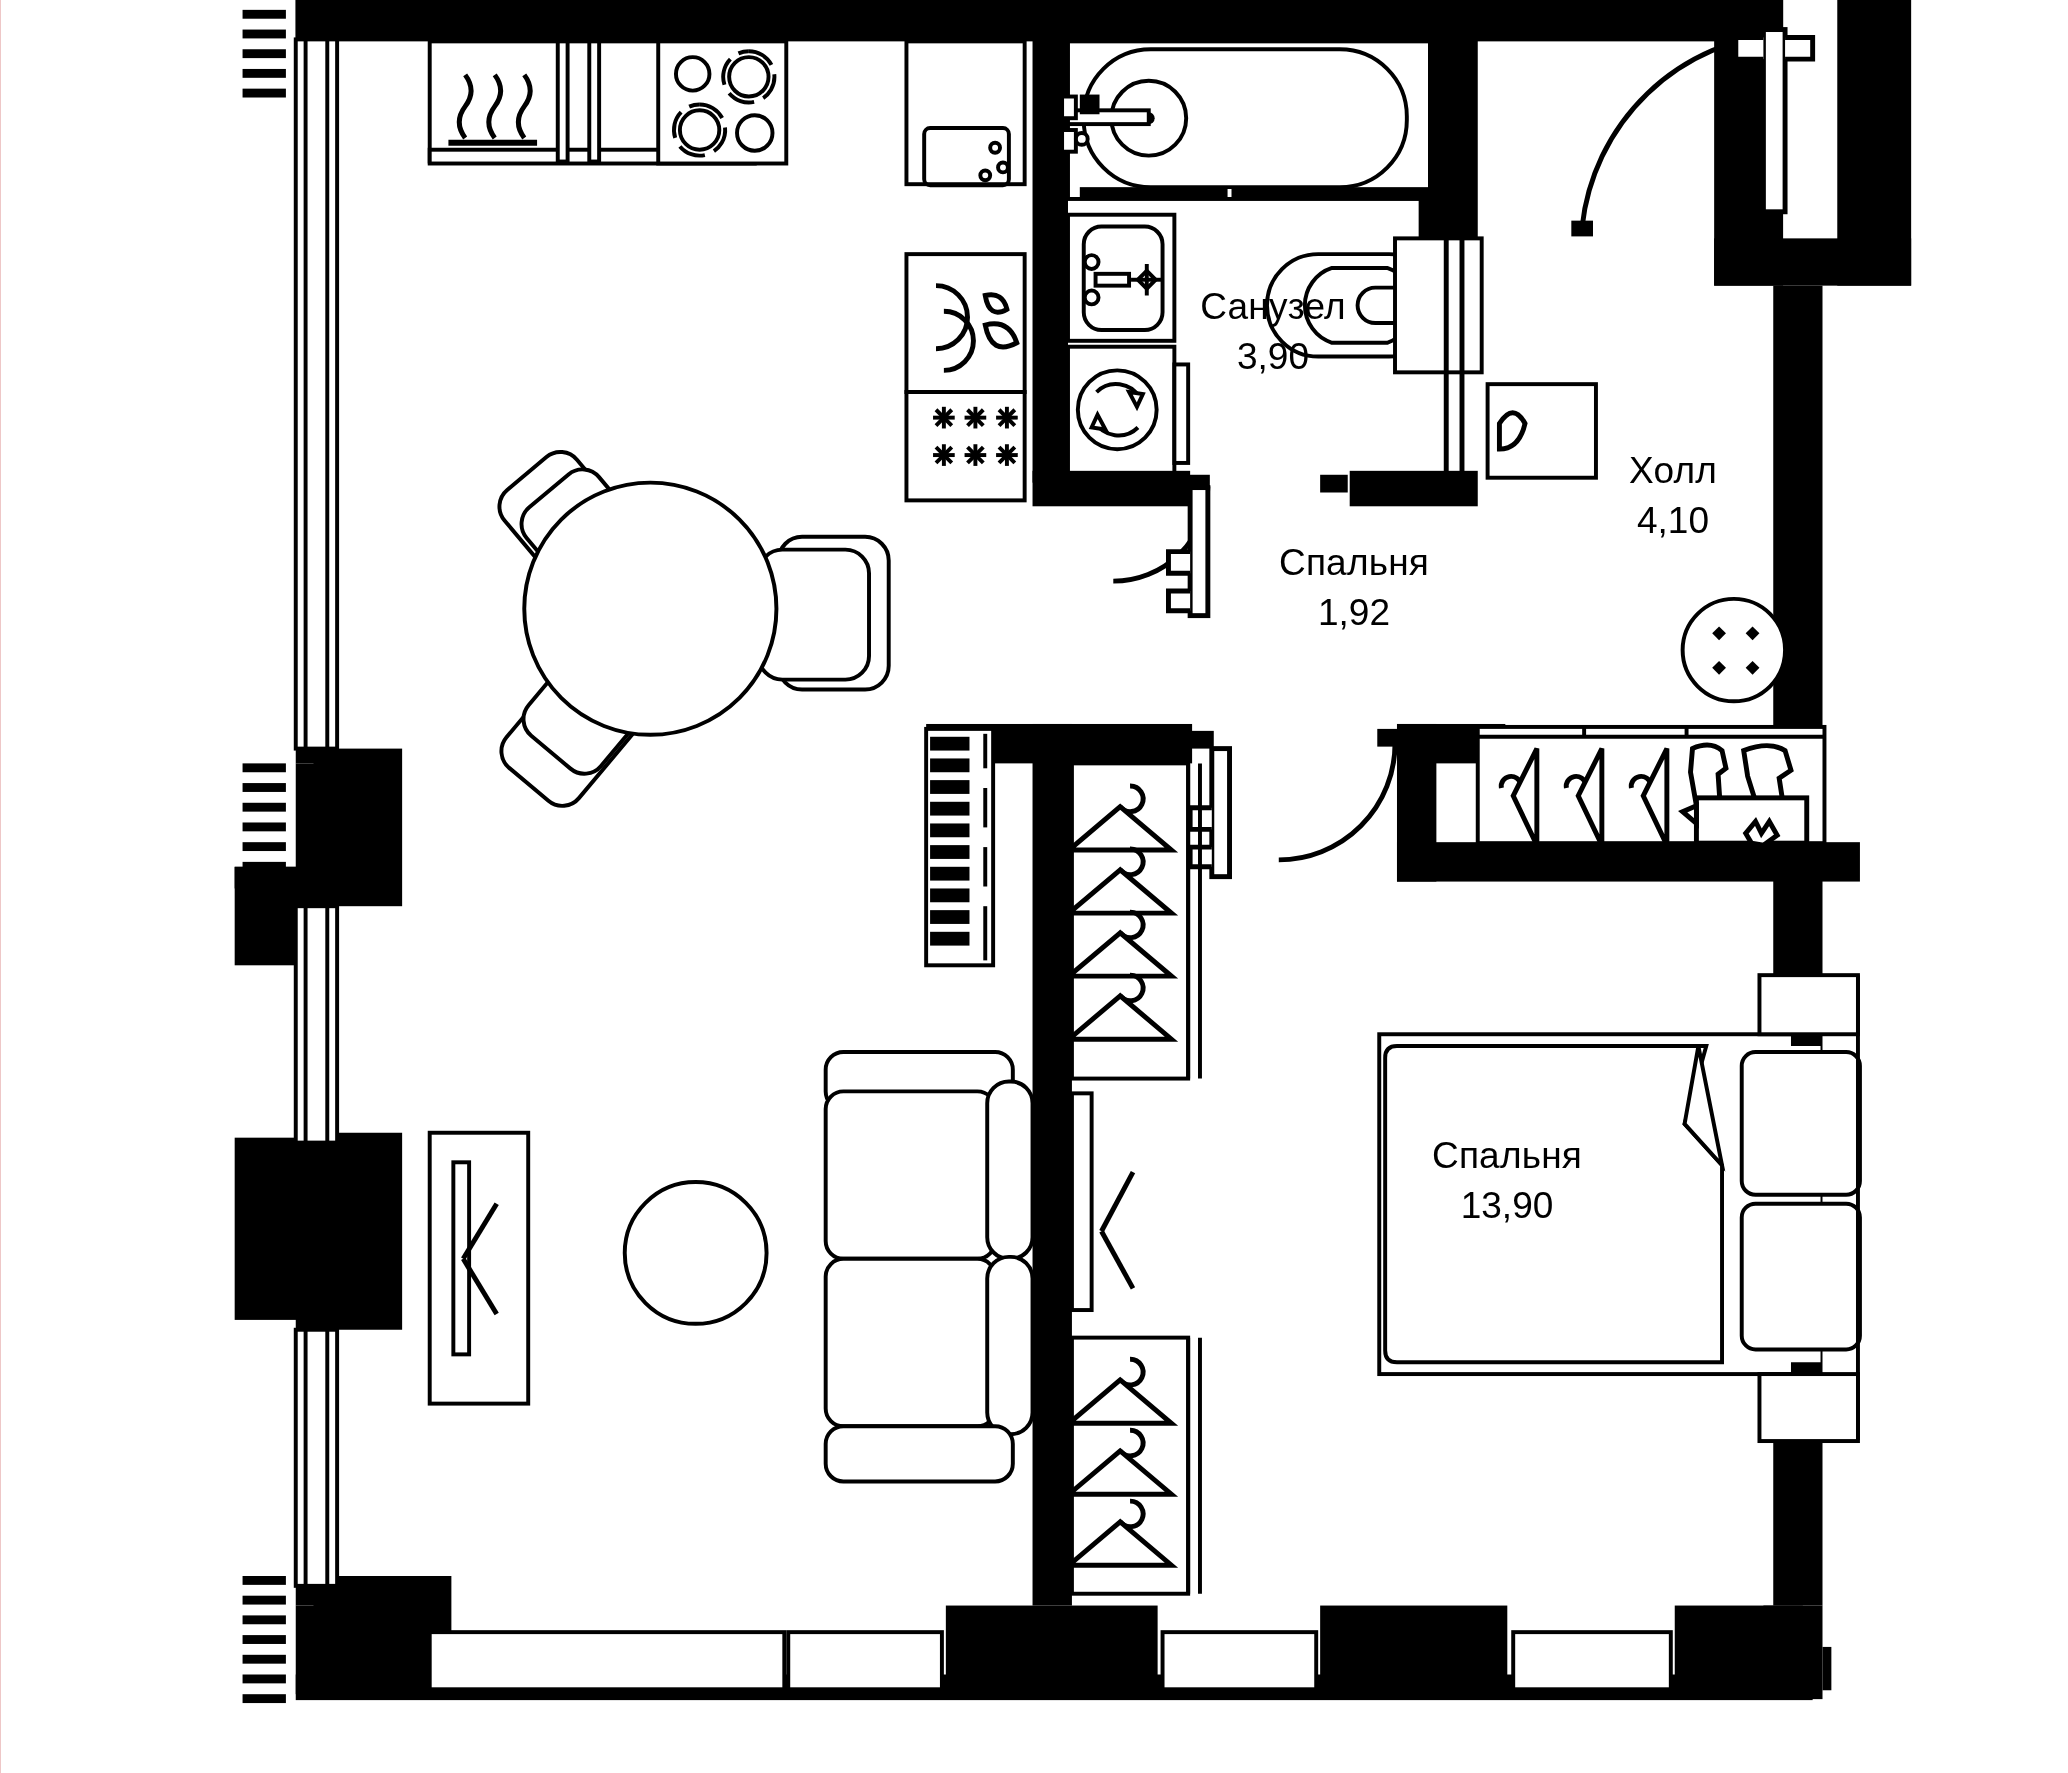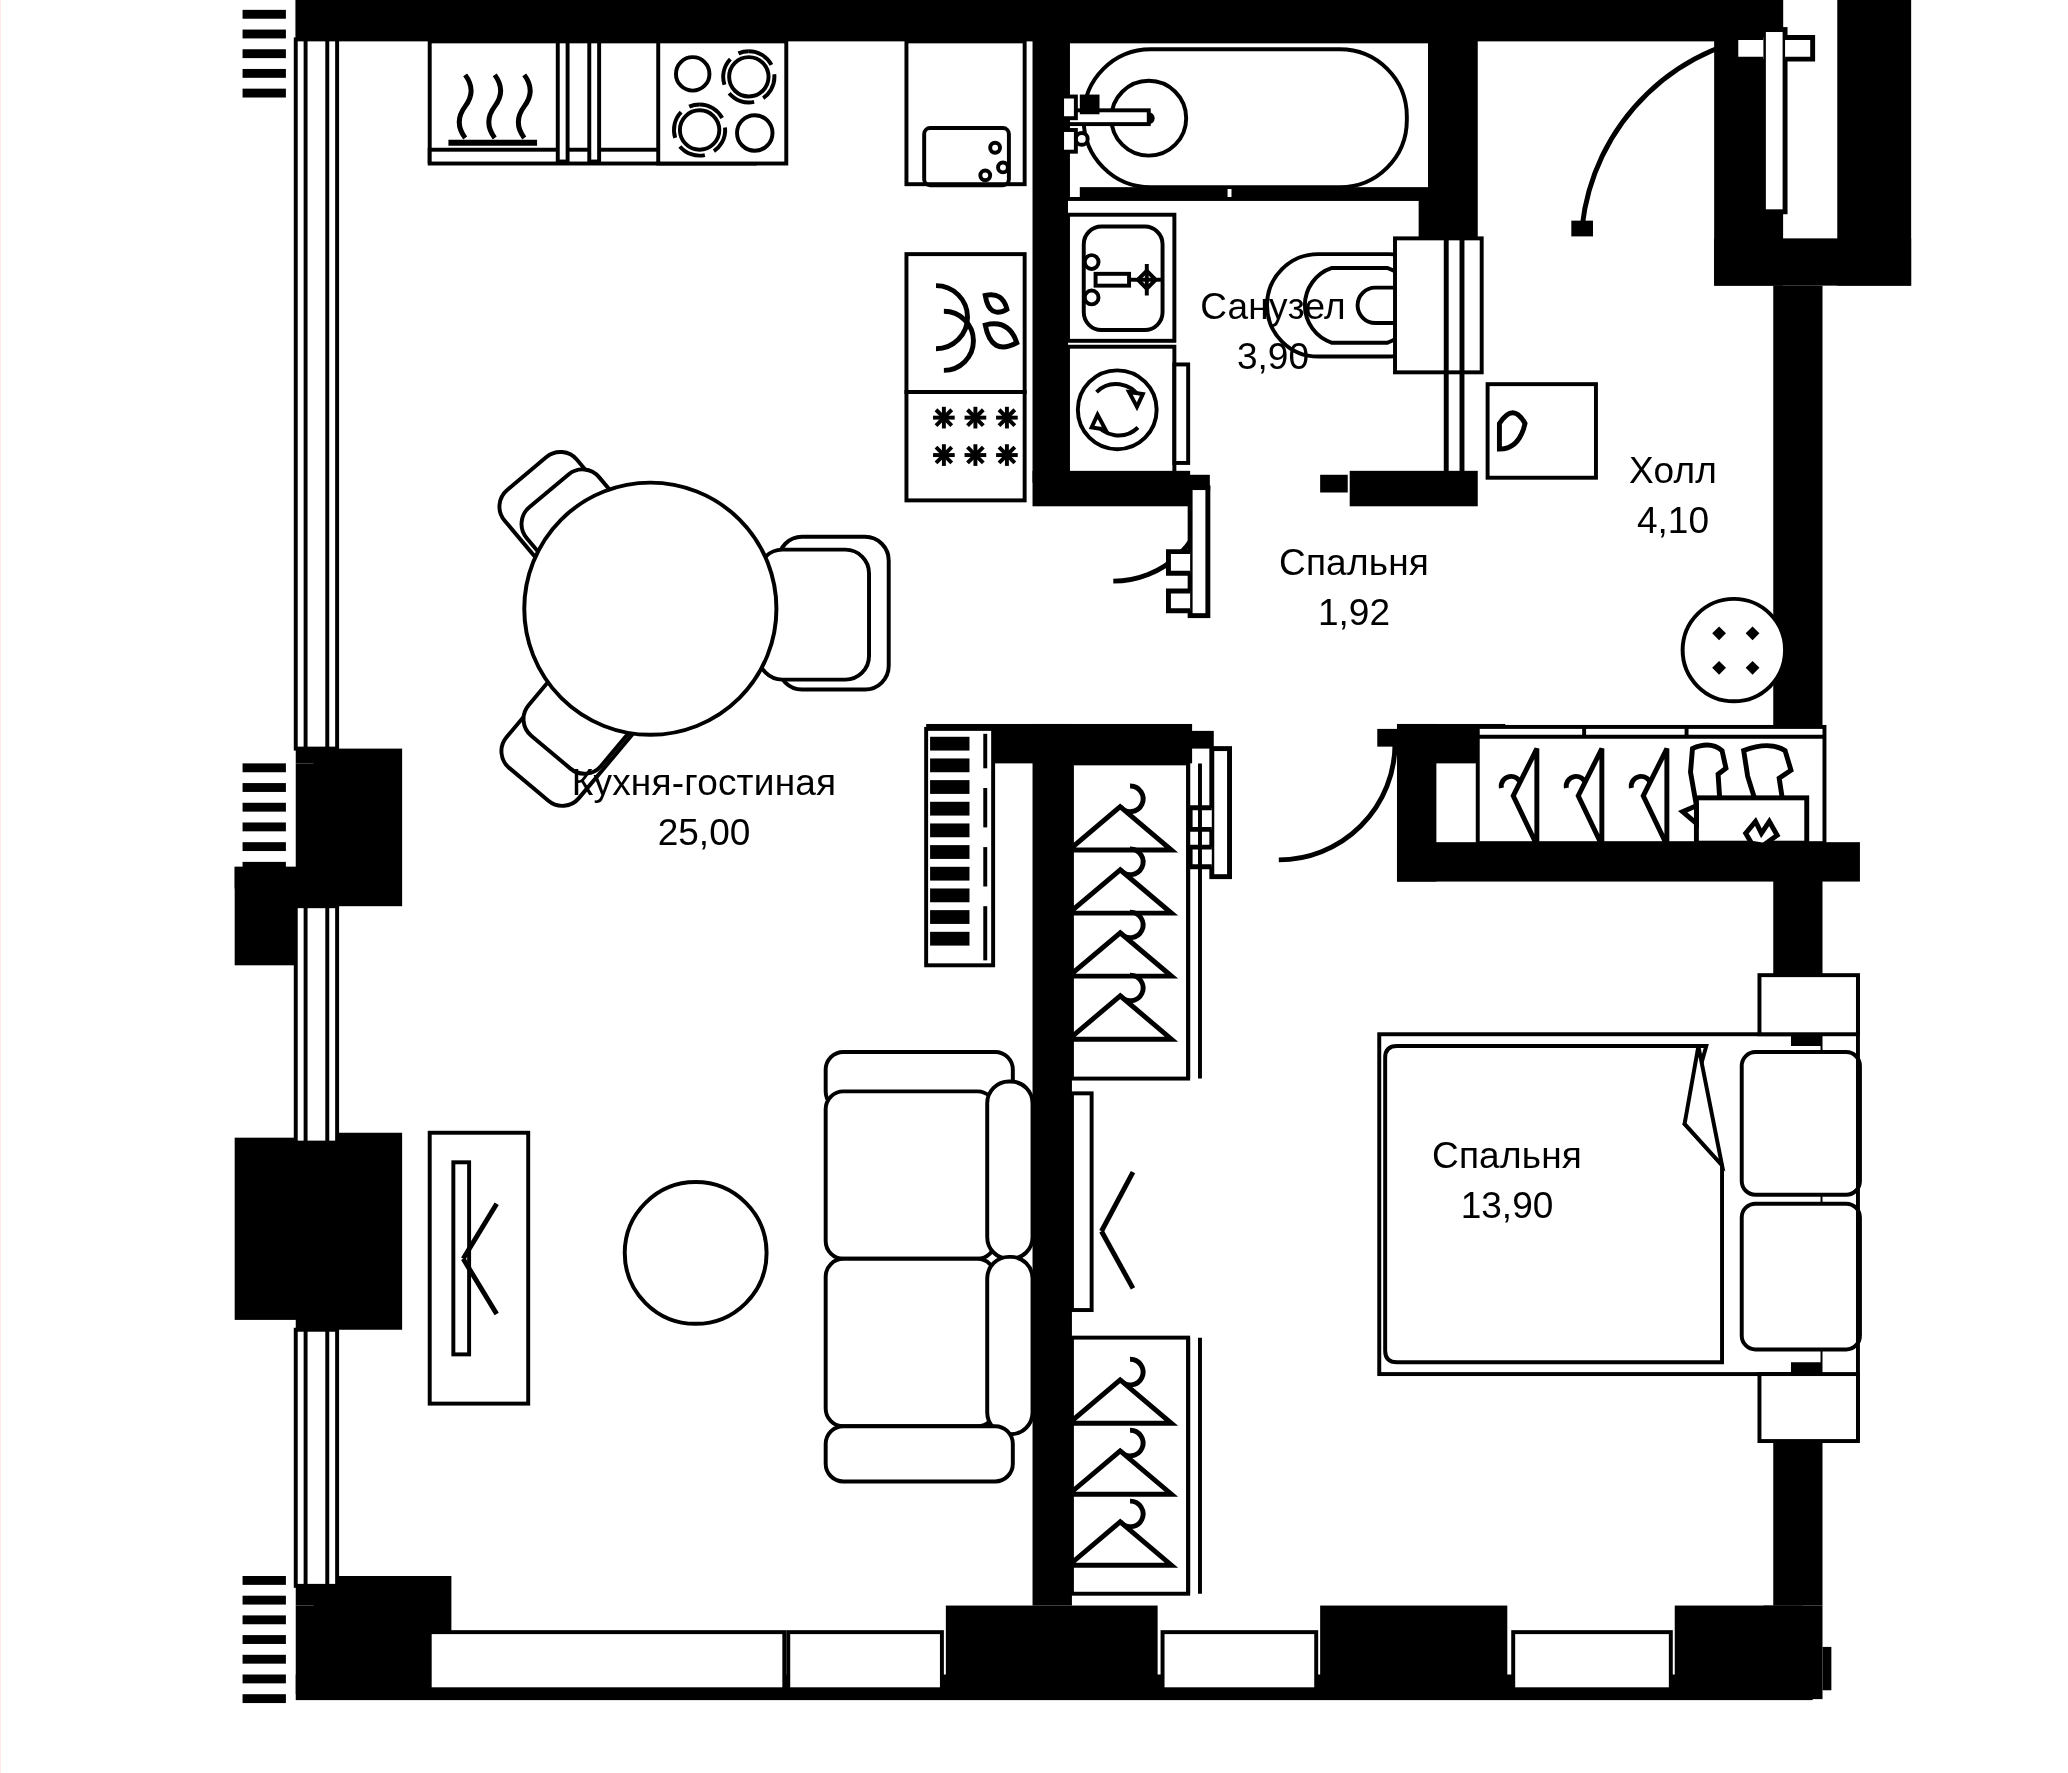--- a/index.html
+++ b/index.html
@@ -11,21 +11,21 @@
   body {
     width: 2069px;
     height: 1773px;
     overflow: hidden;
     font-family: "Liberation Sans", sans-serif;
   }
   #plan-root {
     position: relative;
     width: 2069px;
     height: 1773px;
-    background: #fca5a5;
+    background: #b91c1c;
   }
   #plan-svg {
     position: absolute;
     left: 0;
     top: 0;
     width: 2069px;
     height: 1773px;
     display: block;
   }
   .room-label {
@@ -514,24 +514,20 @@
   <div class="room-label" style="left:1673px; top:496px; transform:translate(-50%,-50%);">
     <span class="rl-name">Холл</span>
     <span class="rl-area">4,10</span>
   </div>
 
   <div class="room-label" style="left:1354px; top:588px; transform:translate(-50%,-50%);">
     <span class="rl-name">Спальня</span>
     <span class="rl-area">1,92</span>
   </div>
 
-  <div class="room-label" style="left:704px; top:808px; transform:translate(-50%,-50%);">
-    <span class="rl-name">Кухня-гостиная</span>
-    <span class="rl-area">25,00</span>
-  </div>
 
   <div class="room-label" style="left:1507px; top:1153px; transform:translate(-50%,-50%);margin-top:28px;">
     <span class="rl-name">Спальня</span>
     <span class="rl-area">13,90</span>
   </div>
 
 </div>
 
 
 </body></html>

